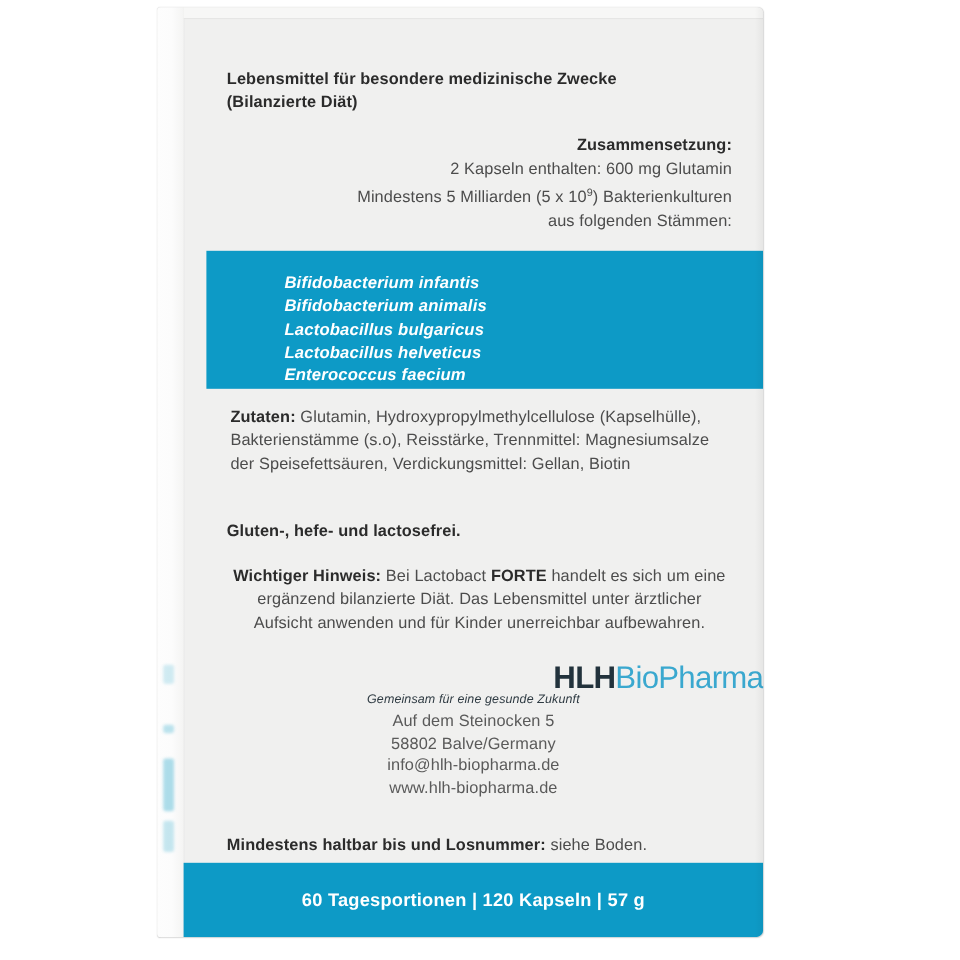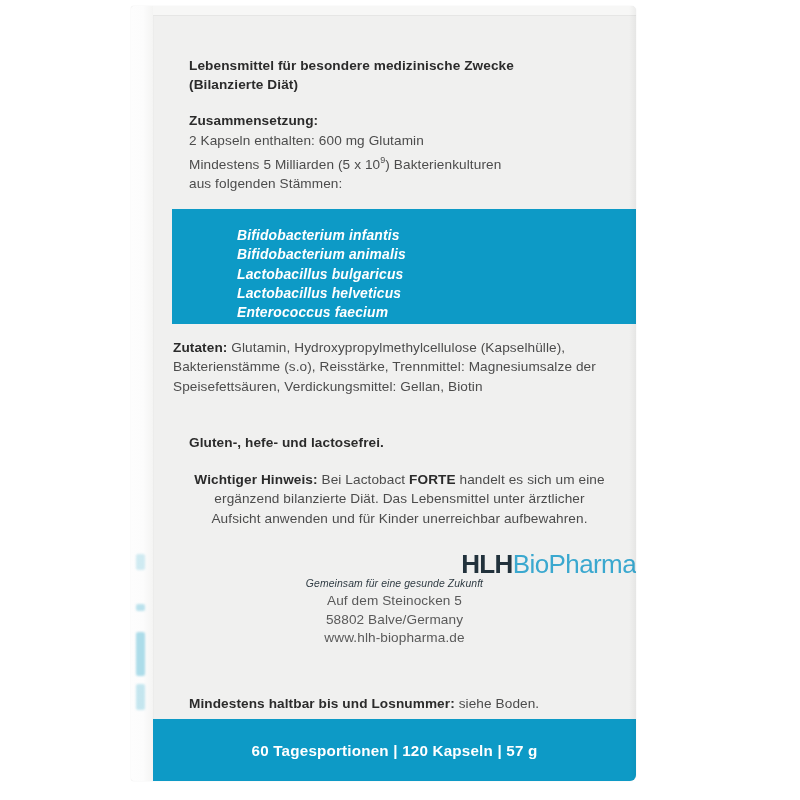--- a/index.html
+++ b/index.html
@@ -105,20 +105,21 @@
     position: absolute;
     top: 41px;
     left: 36px;
     right: 30px;
   }
   .block-zus {
     position: absolute;
     top: 96px;
     left: 36px;
     right: 26px;
+    text-align: right;
   }
   .block-zus .lbl { margin-bottom: 1px; }
 
   
   .banner {
     position: absolute;
     left: 19px;
     right: 0;
     top: 194px;
     height: 115px;
@@ -133,21 +134,21 @@
     font-size: 13.9px;
     line-height: 19.3px;
     font-style: italic;
     font-weight: bold;
     letter-spacing: .15px;
   }
 
   .block-zutaten {
     position: absolute;
     top: 323px;
-    left: 20px;
+    left: 39px;
     right: 26px;
   }
   .block-frei {
     position: absolute;
     top: 418px;
     left: 36px;
     right: 26px;
   }
   .block-hinweis {
     position: absolute;
@@ -271,20 +272,21 @@
       <div class="block-frei t b">Gluten-, hefe- und lactosefrei.</div>
 
       <div class="block-hinweis t"><span class="b">Wichtiger Hinweis:</span><span> Bei Lactobact </span><span class="b">FORTE</span><span> handelt es sich um eine ergänzend bilanzierte Diät. Das Lebensmittel unter ärztlicher Aufsicht anwenden und für Kinder unerreichbar aufbewahren.</span></div>
 
       <div class="logo-area">
         <div class="logo-word"><span class="logo-hlh">HLH</span><span class="logo-bio">BioPharma</span></div>
         <div class="logo-tag">Gemeinsam für eine gesunde Zukunft</div>
         <div class="addr">
           <div class="nowrap">Auf dem Steinocken 5</div>
           <div class="nowrap">58802 Balve/Germany</div>
+          <div class="nowrap">info@hlh-biopharma.de</div>
           <div class="nowrap">www.hlh-biopharma.de</div>
         </div>
       </div>
 
       <div class="block-mhd t"><span class="b">Mindestens haltbar bis und Losnummer:</span><span> siehe Boden.</span></div>
 
       <div class="bottombar">
         <div class="txt">60 Tagesportionen | 120 Kapseln | 57 g</div>
       </div>
 

